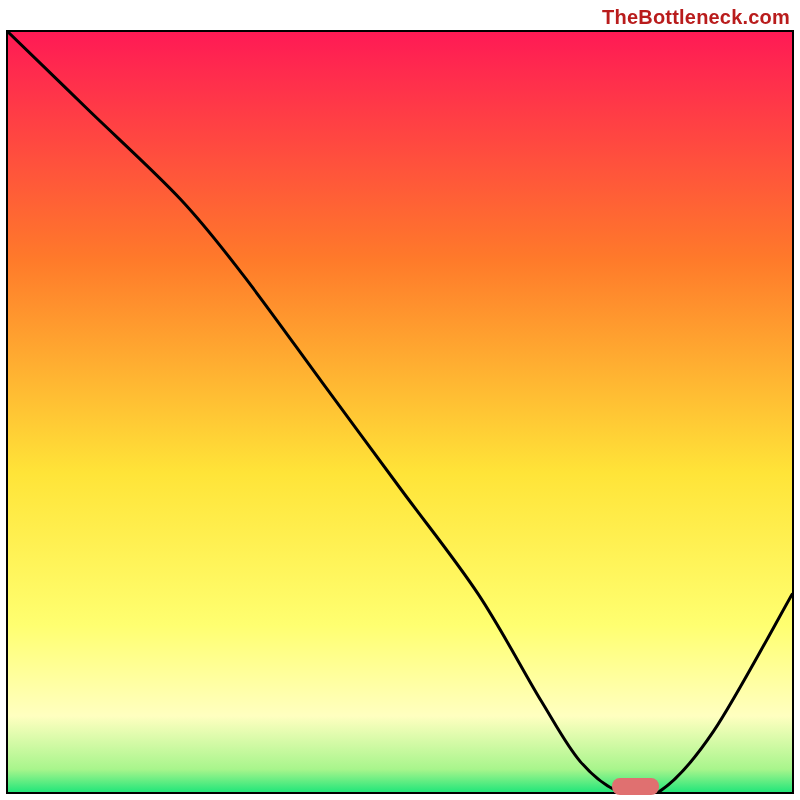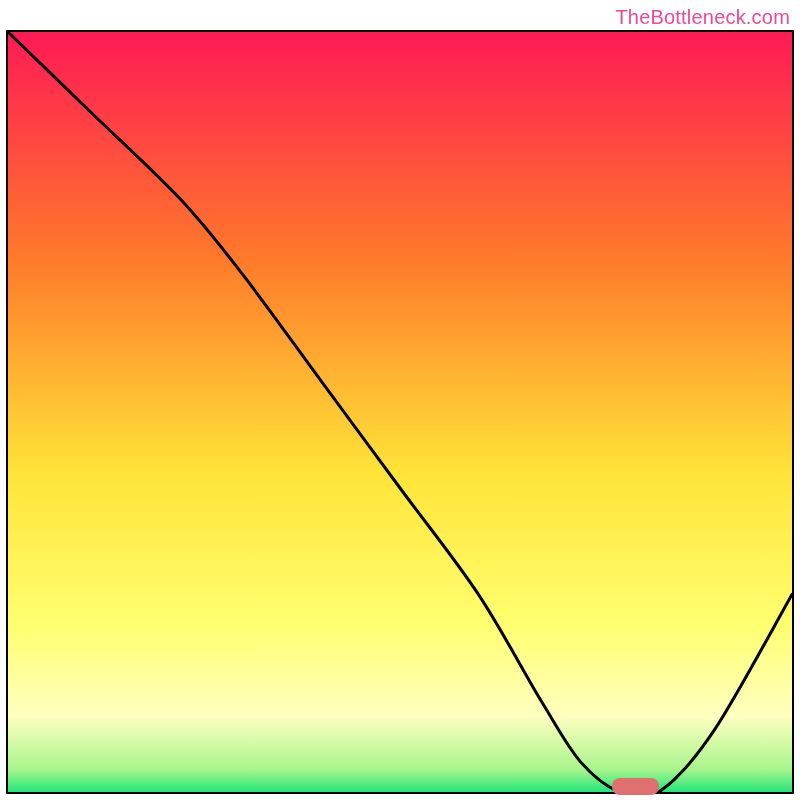--- a/index.html
+++ b/index.html
@@ -1,18 +1,18 @@
 <!DOCTYPE html>
 <html><head>
 <meta charset="utf-8">
 <style>
   html,body{margin:0;padding:0;width:800px;height:800px;overflow:hidden;background:#fff;font-family:Arial,Helvetica,sans-serif}
   .frame{position:absolute;left:6px;top:30px;width:788px;height:764px;border:2px solid #000;box-sizing:border-box}
   .plot{position:absolute;inset:0}
-  .watermark{position:absolute;right:10px;top:6px;font-size:20px;color:#ec4899;font-weight:400;letter-spacing:.2px}
+  .watermark{position:absolute;right:10px;top:6px;font-size:20px;color:#b91c1c;font-weight:700;letter-spacing:.2px}
   .marker{position:absolute;width:52px;height:17px;border-radius:8px;background:#e07070}
   svg{position:absolute;inset:0}
 </style>
 </head>
 <body>
 
 <div class="watermark">TheBottleneck.com</div>
 
 <div class="frame">
   <svg class="plot" viewBox="0 0 784 760" preserveAspectRatio="none">

